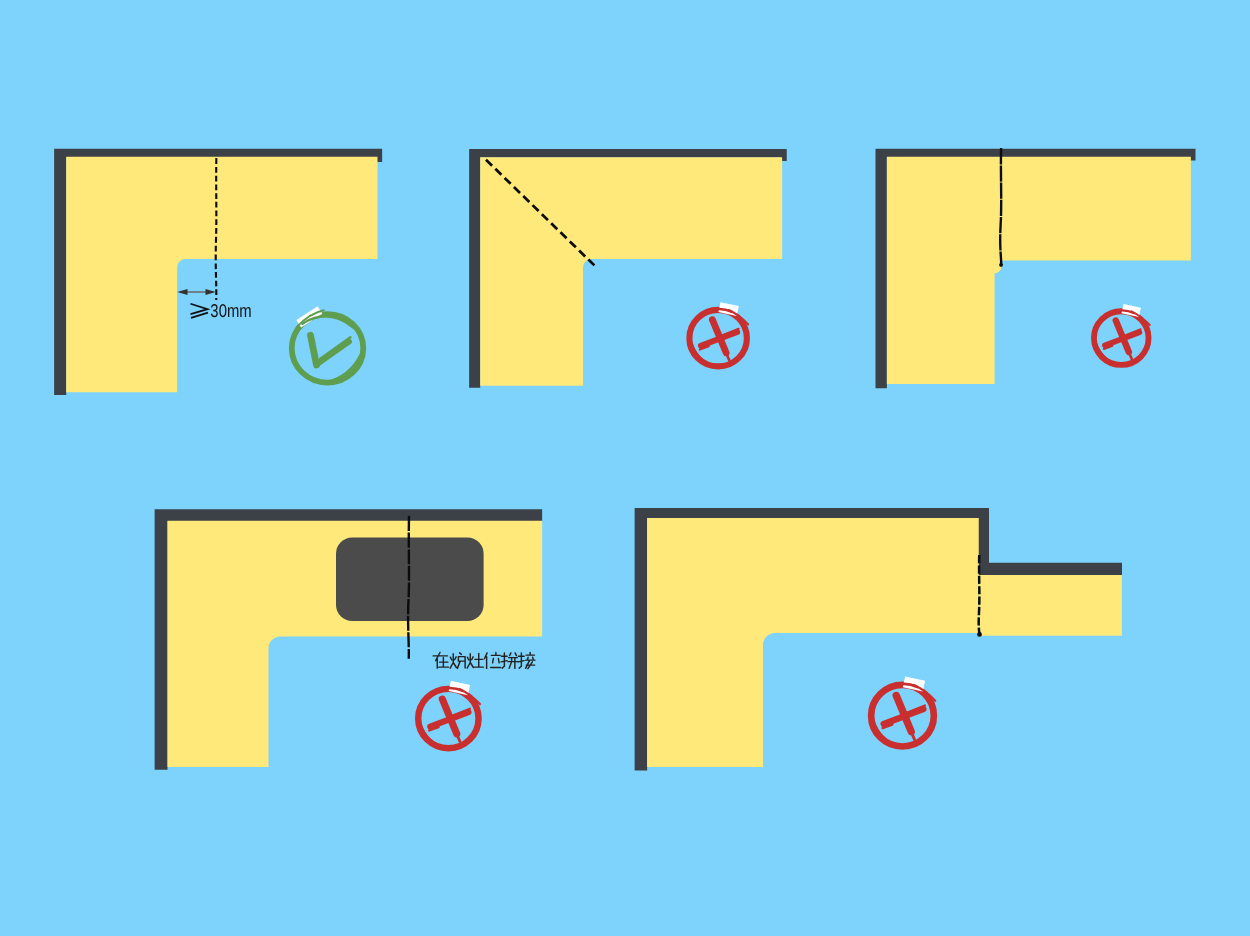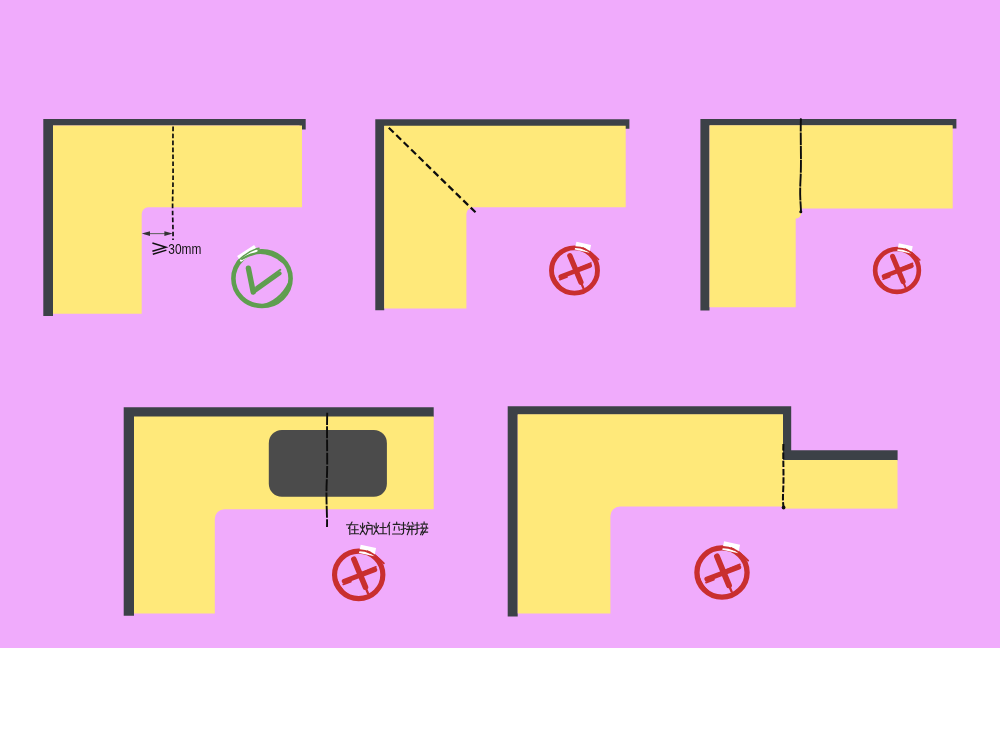--- a/index.html
+++ b/index.html
@@ -1,17 +1,17 @@
 <!DOCTYPE html>
 <html><head>
 <meta charset="utf-8">
 <style>
   html,body{margin:0;padding:0;background:#ffffff;}
   body{font-family:"Liberation Sans", sans-serif;}
-  #canvas{position:relative;width:1000px;height:648px;background:#f0abfc;overflow:hidden;}
+  #canvas{position:relative;width:1000px;height:749px;background:#7dd3fc;overflow:hidden;}
 </style>
 </head>
 <body>
 <div id="canvas">
 <svg width="1000" height="749" viewBox="0 0 1000 749" xmlns="http://www.w3.org/2000/svg">
 <defs>
   <g id="xstamp">
     <ellipse cx="0" cy="0.5" rx="23" ry="22.6" fill="none" stroke="#c92f2f" stroke-width="4.9"></ellipse>
     <rect x="-4" y="-28" width="15" height="8" fill="#ffffff" transform="rotate(12)"></rect>
     <path d="M -23.5,-4 Q -21,13.5 -8,21.5" fill="none" stroke="#c92f2f" stroke-width="2" stroke-linecap="round"></path>

